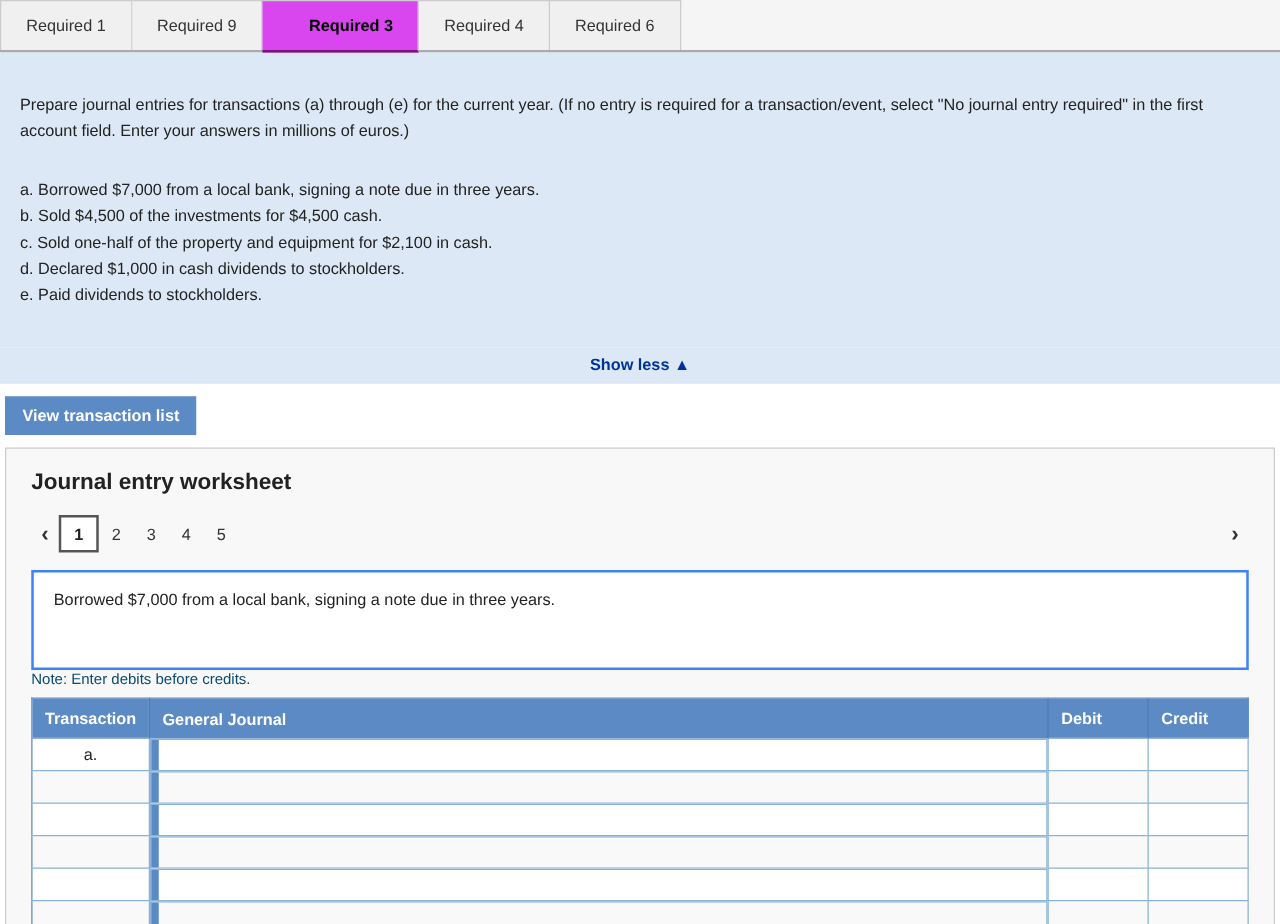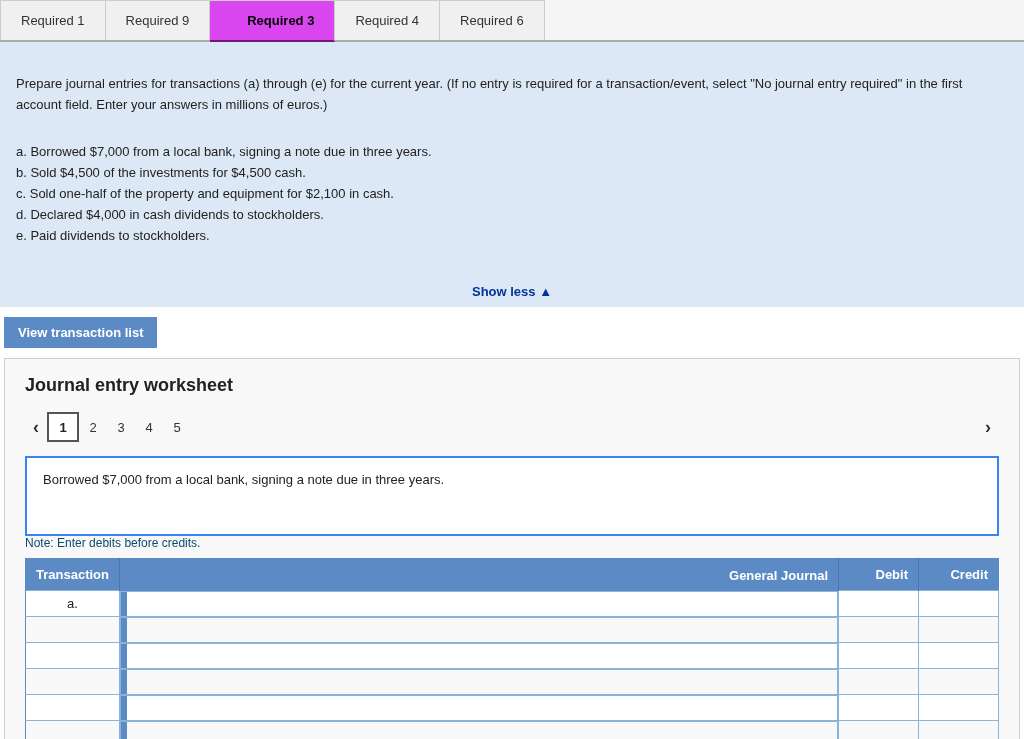--- a/index.html
+++ b/index.html
@@ -142,21 +142,21 @@
       color: #fff;
     }
     .journal-table thead th {
       padding: 8px 10px;
       font-size: 13px;
       font-weight: bold;
       text-align: right;
       border-right: 1px solid #4a78b0;
     }
     .journal-table thead th:last-child { border-right: none; }
-    .journal-table thead th.center { text-align: right; }
+    .journal-table thead th.center { text-align: left; }
 
     .journal-table tbody tr { background: #fff; }
     .journal-table tbody tr:nth-child(even) { background: #f9f9f9; }
     .journal-table tbody td {
       border: 1px solid #8ab3d8;
       padding: 0;
       height: 26px;
     }
     .journal-table tbody td.label-cell {
       text-align: center;
@@ -203,21 +203,21 @@
   <div class="tab">Required 6</div>
 </div>
 
 <div class="instructions">
   <p>Prepare journal entries for transactions (a) through (e) for the current year. (If no entry is required for a transaction/event, select "No journal entry required" in the first account field. Enter your answers in millions of euros.)</p>
   <br>
   <div>
     <div>a. Borrowed $7,000 from a local bank, signing a note due in three years.</div>
     <div>b. Sold $4,500 of the investments for $4,500 cash.</div>
     <div>c. Sold one-half of the property and equipment for $2,100 in cash.</div>
-    <div>d. Declared $4,000 in cash dividends to stockholders.</div>
+    <div>d. Declared $1,000 in cash dividends to stockholders.</div>
     <div>e. Paid dividends to stockholders.</div>
   </div>
 </div>
 <div class="show-less">
   <a>Show less ▲</a>
 </div>
 
 <div class="view-btn-row" style="padding-left:4px;">
   <button class="view-btn">View transaction list</button>
 </div>

